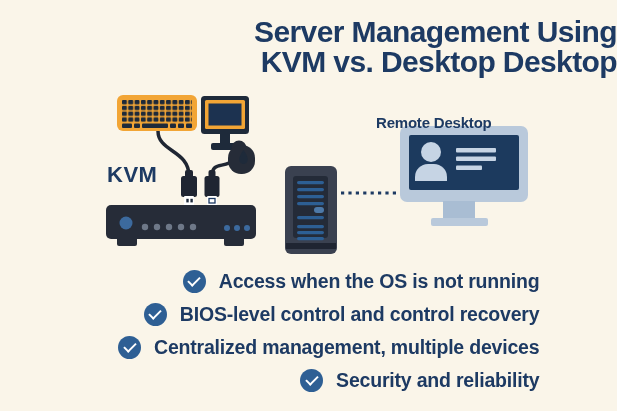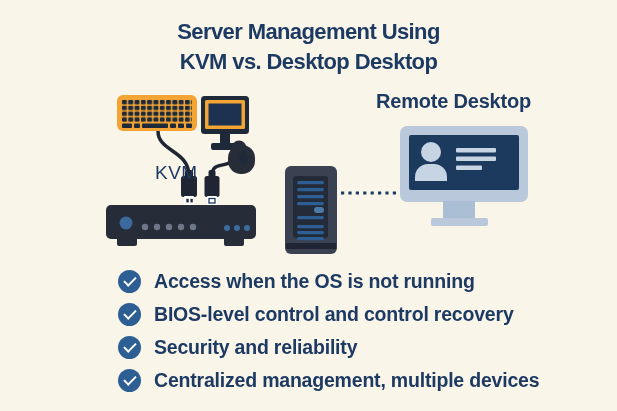--- a/index.html
+++ b/index.html
@@ -9,35 +9,35 @@
     --screen:#1c3a5e; --frame:#b9c9db; --pale:#c6d4e4; --stand:#a9bdd3;
     --check:#2e5f94; --cable:#1f2633; --screen-navy:#1c3250;
   }
   *{margin:0;padding:0;box-sizing:border-box}
   body{background:#888;font-family:"Liberation Sans", sans-serif;}
   .canvas{
     position:relative;width:617px;height:411px;background:var(--cream);
     overflow:hidden;color:var(--navy);
   }
   .title{
-    position:absolute;top:17px;left:0;right:0;text-align:center;
-    font-size:22px;font-weight:bold;line-height:30px;letter-spacing:-0.6px;
+    position:absolute;top:17px;left:0;right:0;text-align:right;
+    font-size:30px;font-weight:bold;line-height:30px;letter-spacing:-0.6px;
     color:var(--navy);
   }
   .svg-layer{position:absolute;left:0;top:0;width:617px;height:411px;}
   .label-kvm{
-    position:absolute;left:107px;top:162px;font-size:19px;font-weight:normal;
-    letter-spacing:0.5px;color:var(--navy);margin-left:48px;
+    position:absolute;left:107px;top:162px;font-size:22px;font-weight:bold;
+    letter-spacing:0.5px;color:var(--navy);
   }
   .label-rd{
-    position:absolute;left:376px;top:90px;font-size:20px;font-weight:bold;
+    position:absolute;left:376px;top:114px;font-size:15px;font-weight:bold;
     letter-spacing:-0.2px;color:var(--navy);
   }
   .checklist{position:absolute;left:118px;top:270px;}
-  .check-row{display:flex;align-items:center;height:23px;margin-bottom:10px;}
+  .check-row{display:flex;align-items:center;height:23px;margin-bottom:10px;justify-content:flex-end;}
   .check-badge{
     width:23px;height:23px;border-radius:50%;background:var(--check);
     display:flex;align-items:center;justify-content:center;flex:0 0 23px;
   }
   .check-badge::after{
     content:"";display:block;width:10px;height:5px;
     border-left:2.6px solid #fff;border-bottom:2.6px solid #fff;
     transform:rotate(-45deg) translate(1px,-1px);
   }
   .check-text{
@@ -168,21 +168,21 @@
     <div class="check-row">
       <span class="check-badge"></span>
       <span class="check-text">Access when the OS is not running</span>
     </div>
     <div class="check-row">
       <span class="check-badge"></span>
       <span class="check-text">BIOS-level control and control recovery</span>
     </div>
     <div class="check-row">
       <span class="check-badge"></span>
-      <span class="check-text">Security and reliability</span>
+      <span class="check-text">Centralized management, multiple devices</span>
     </div>
     <div class="check-row">
       <span class="check-badge"></span>
-      <span class="check-text">Centralized management, multiple devices</span>
+      <span class="check-text">Security and reliability</span>
     </div>
   </div>
 
 </div>
 
 </body></html>

